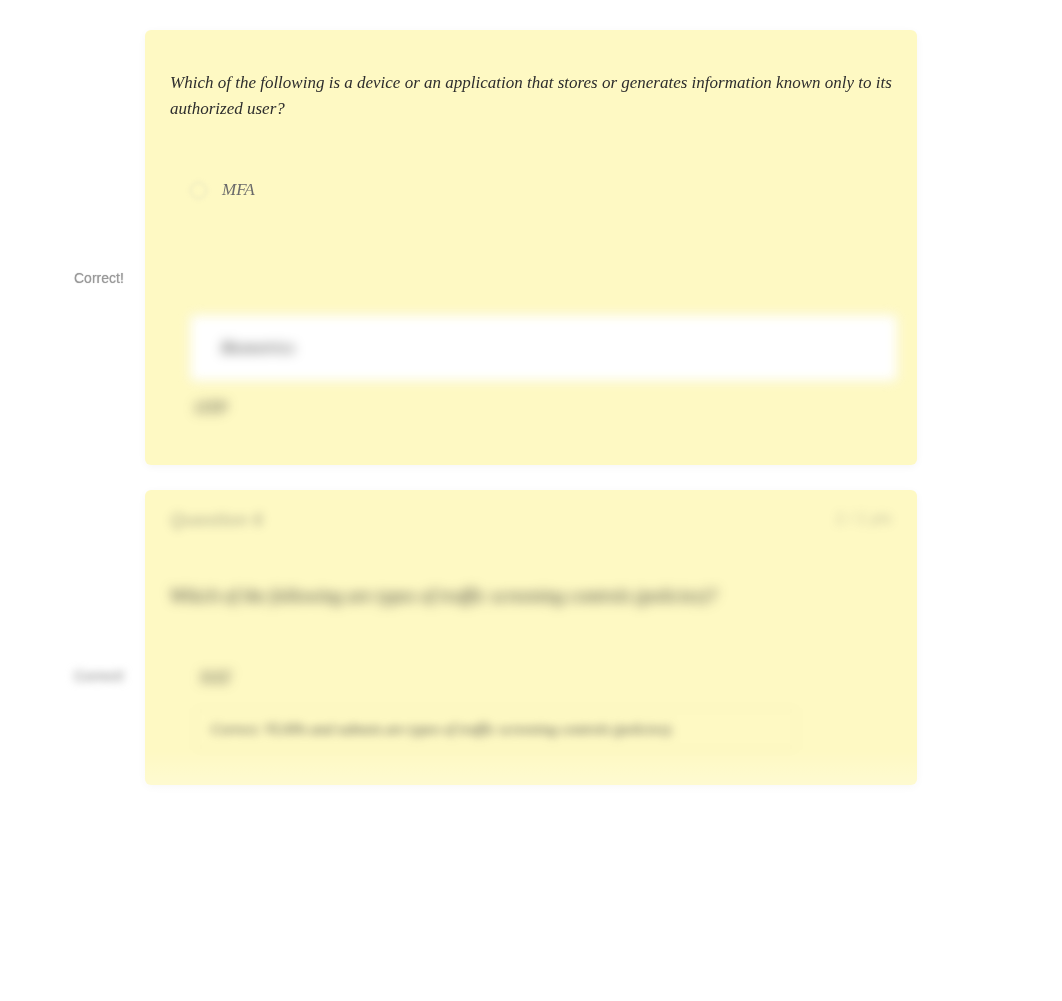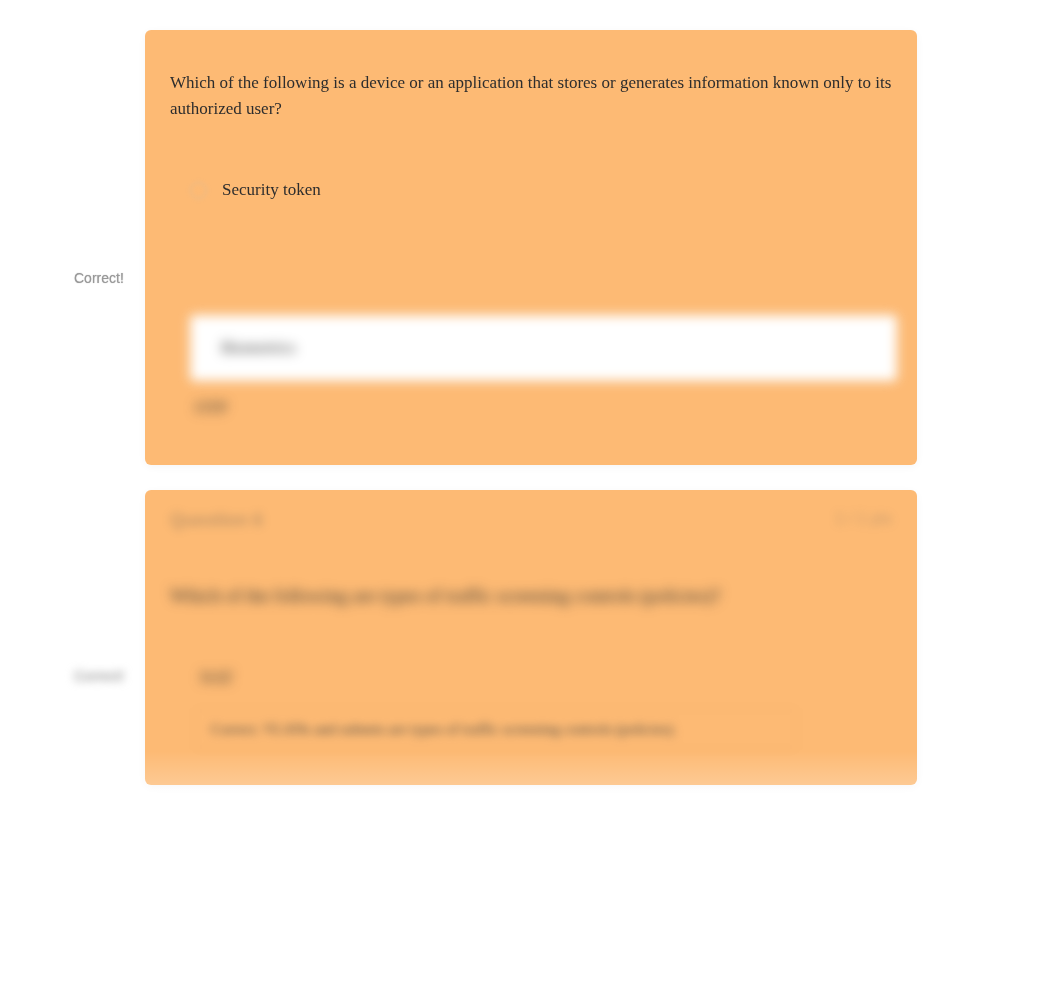--- a/index.html
+++ b/index.html
@@ -11,23 +11,24 @@
     font-family: "Times New Roman", serif;
     color: #333;
     overflow: hidden;
     position: relative;
   }
 
   .question-card {
     position: absolute;
     left: 145px;
     right: 145px;
-    background: #fdba74;
+    background: #fef9c3;
     border-radius: 6px;
     box-shadow: 0 2px 8px rgba(0,0,0,0.04);
+    font-style: italic;
   }
 
   .q1-card { top: 30px; height: 435px; }
   .q2-card { top: 490px; height: 295px; }
 
   .q-header {
     position: absolute;
     top: 20px;
     left: 25px;
     right: 25px;
@@ -163,23 +164,23 @@
 <body>
 
 <div class="side-label side-correct-1">Correct!</div>
 <div class="side-label side-correct-2">Correct!</div>
 
 <div class="question-card q1-card">
 
   <div class="q1-question-text">Which of the following is a device or an application that stores or generates information known only to its authorized user?</div>
 
   <div class="options">
-    <div class="option-row sharp">
+    <div class="option-row dim">
       <span class="radio"></span>
-      <span>Security token</span>
+      <span>MFA</span>
     </div>
   </div>
 
   <div class="option-blur-box q1-box-d">
     <span>Biometrics</span>
   </div>
 
   <div class="q1-opt-e">
     <span>OTP</span>
   </div>

